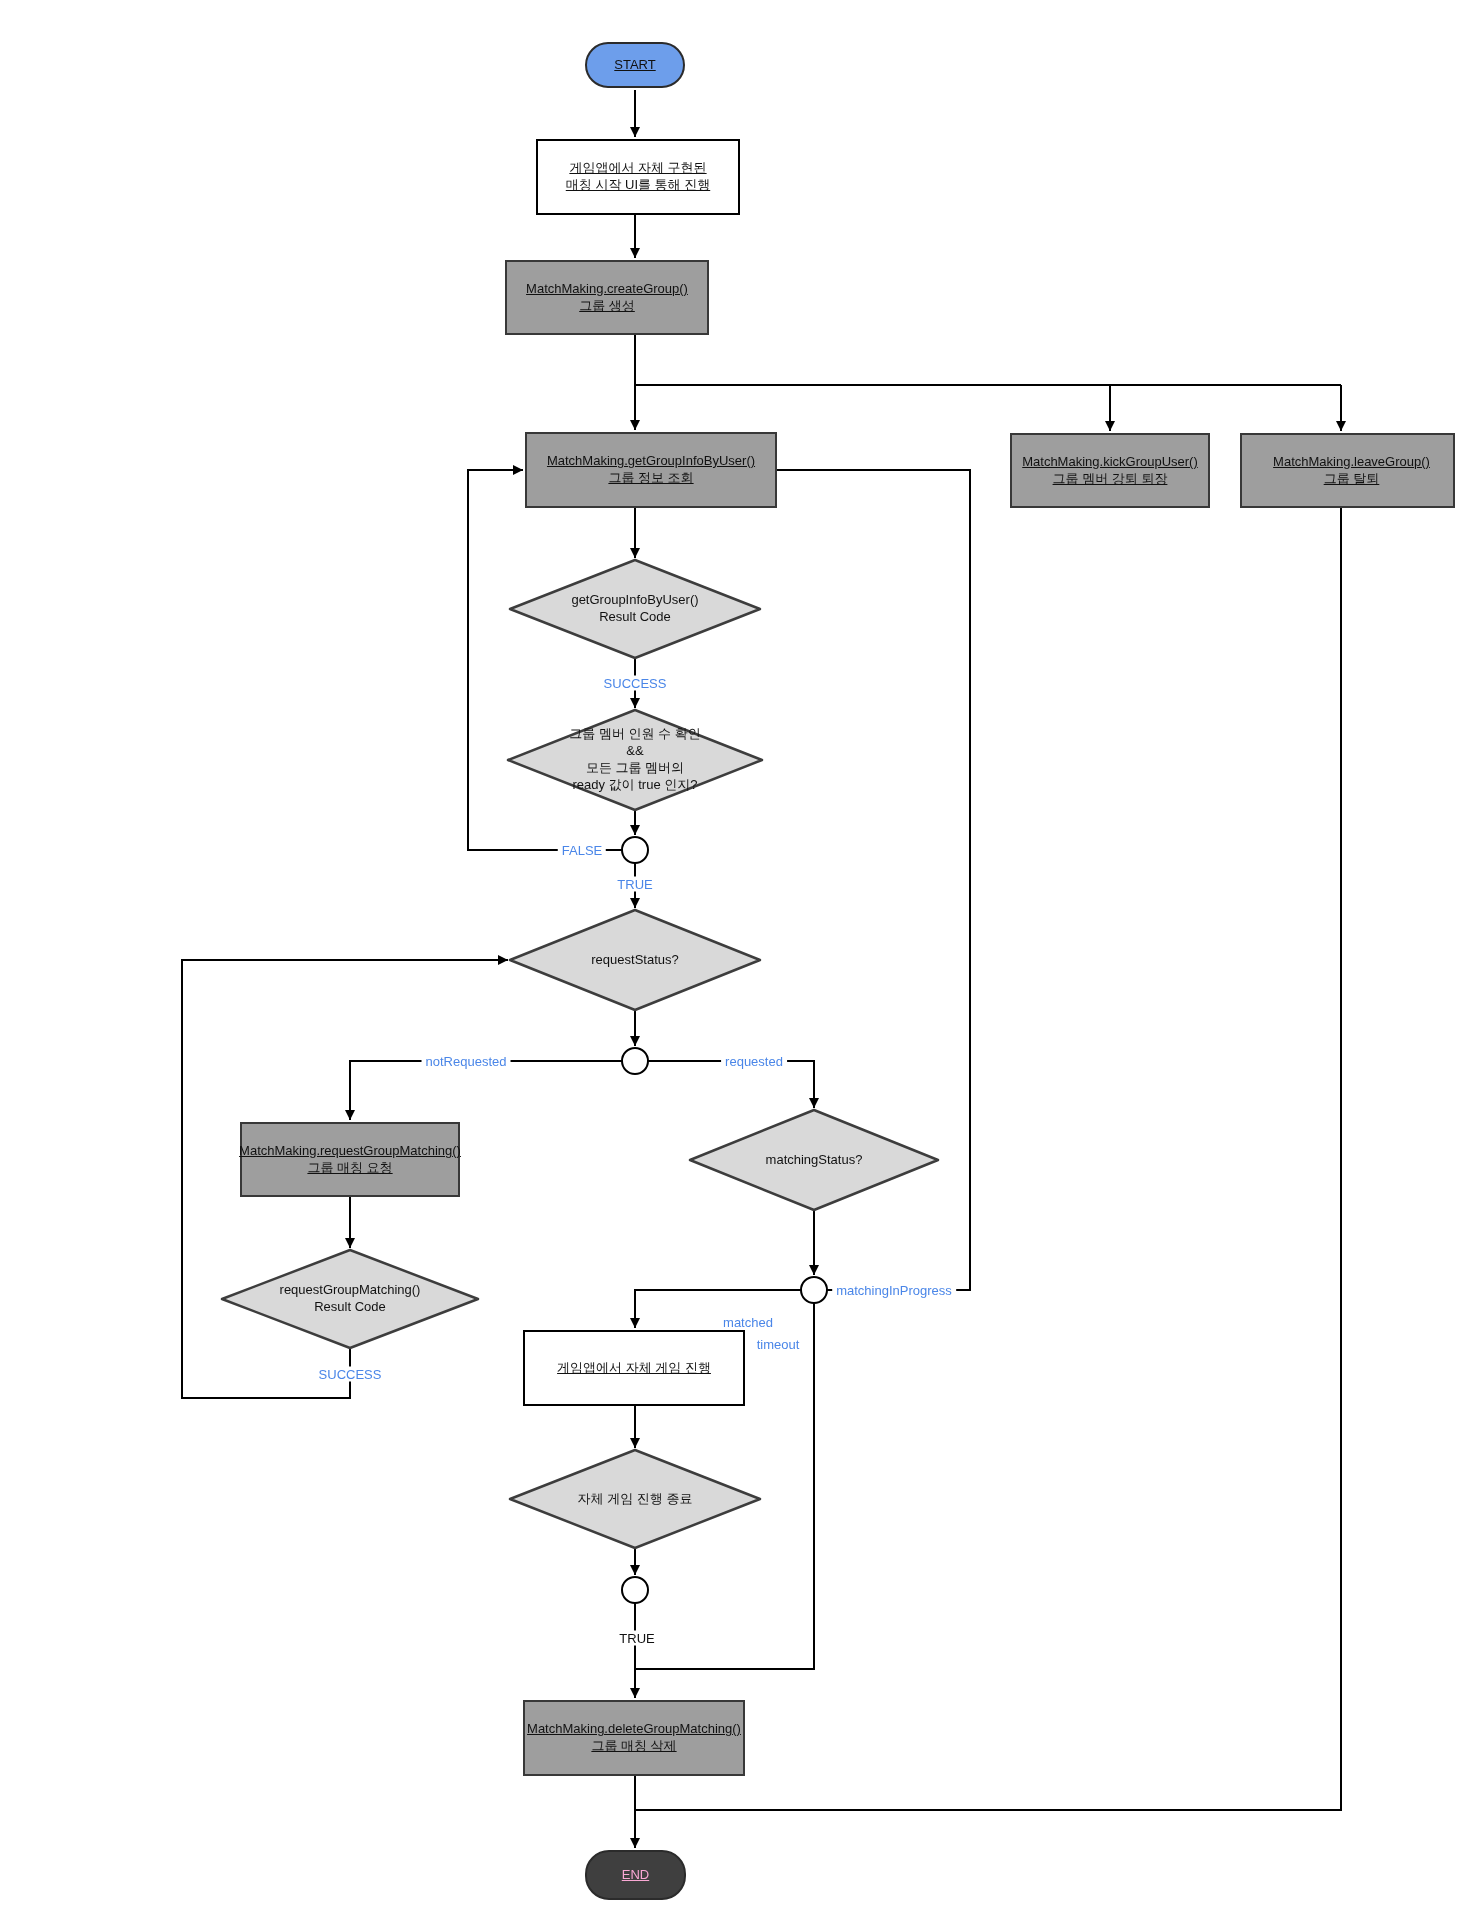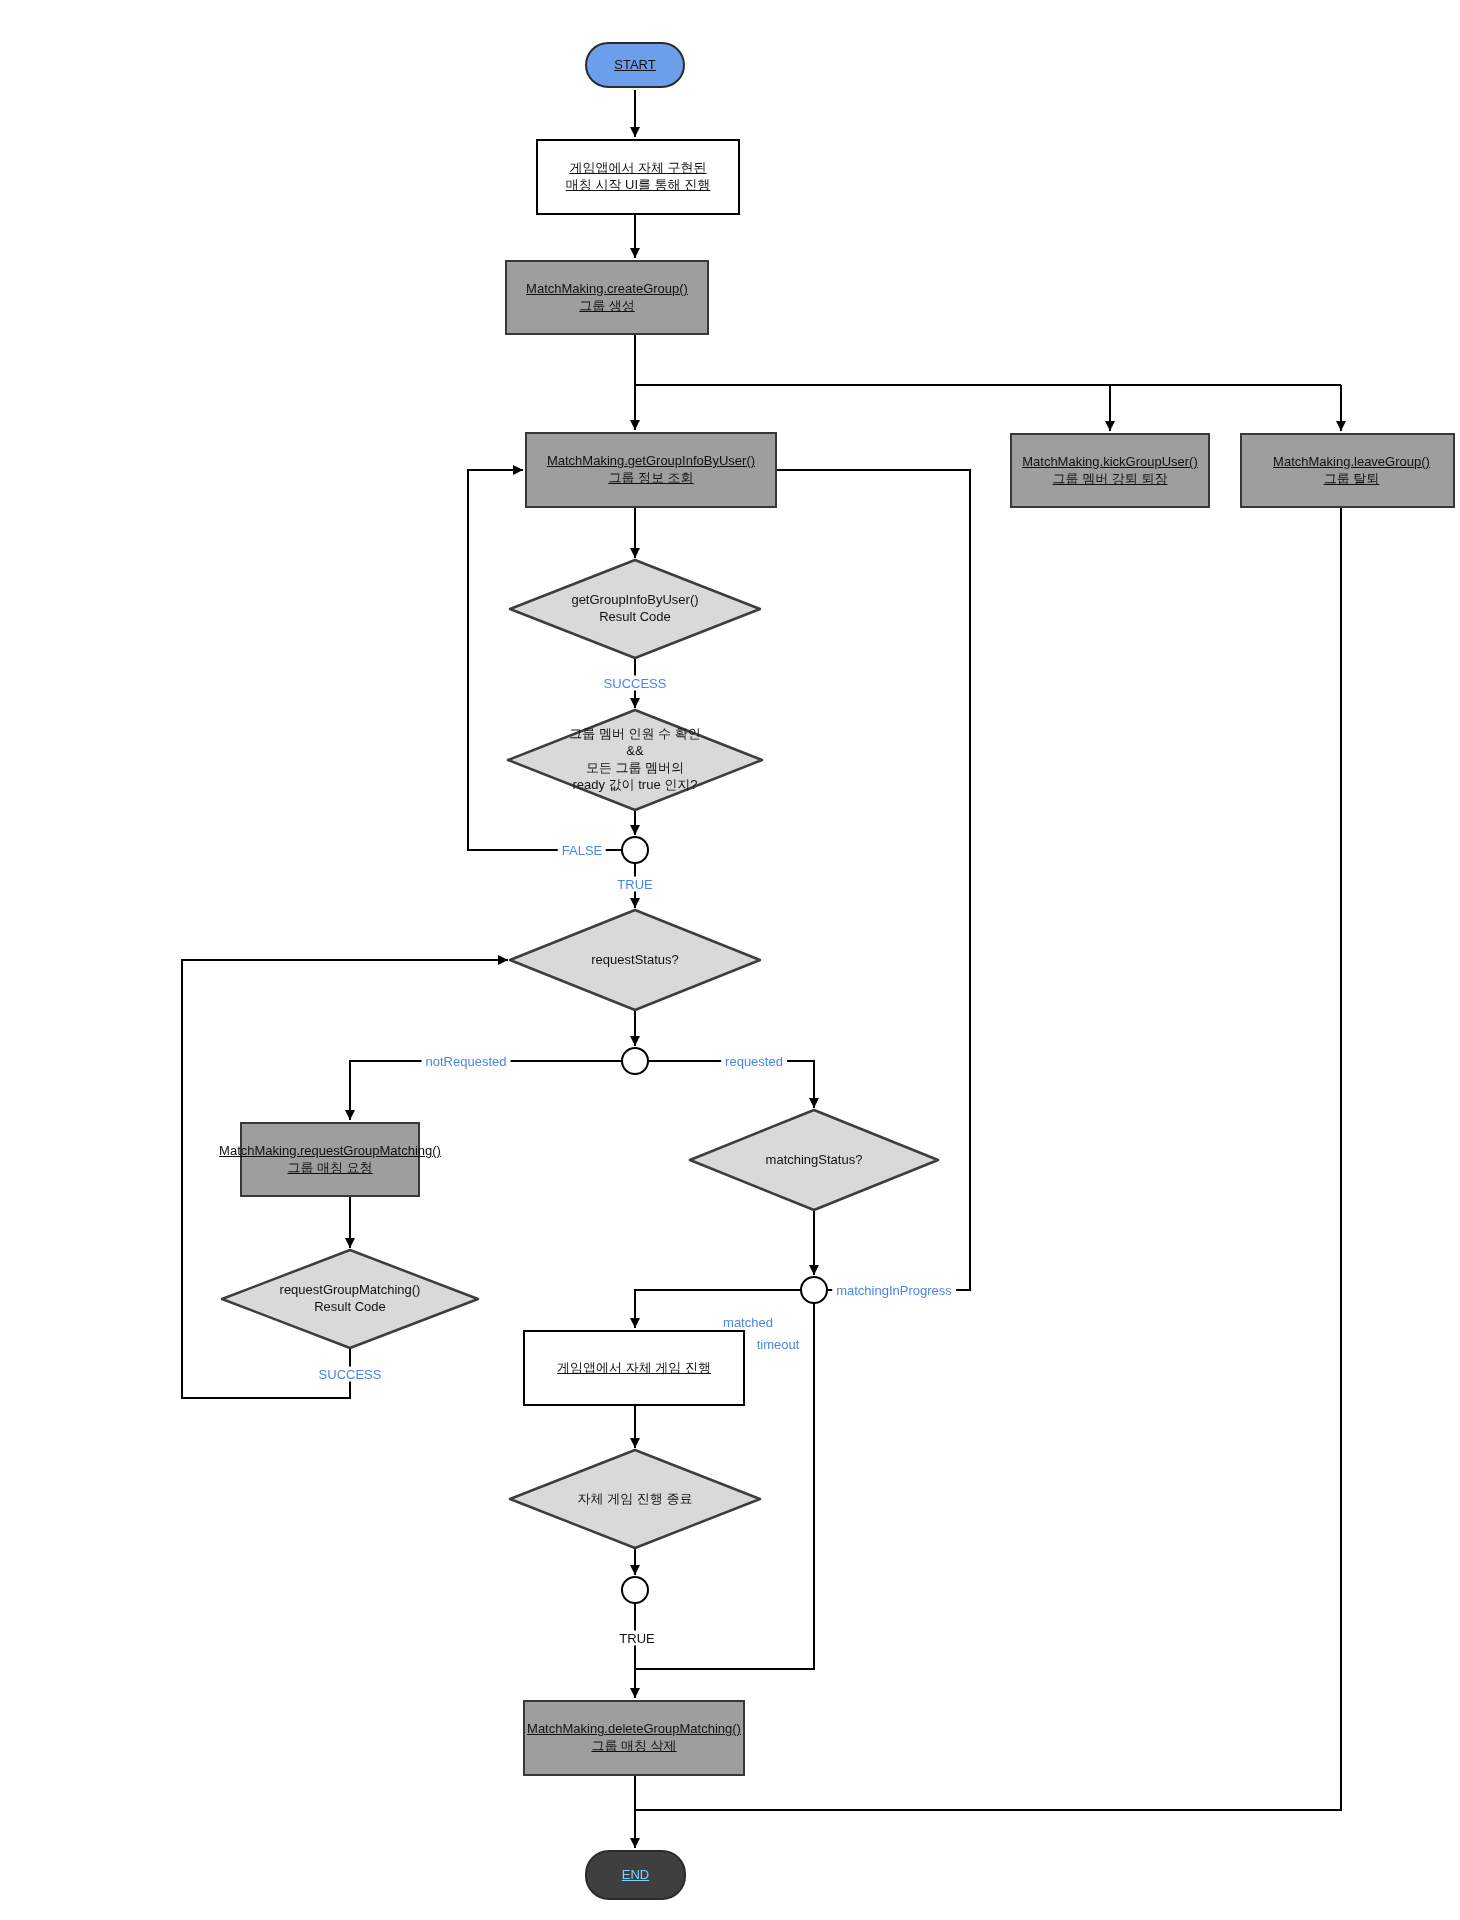--- a/index.html
+++ b/index.html
@@ -26,21 +26,21 @@
     white-space: pre-line;
     z-index: 2;
     text-decoration: underline;
   }
   .terminal {
     border: 2px solid #2b2b2b;
     border-radius: 24px;
     font-size: 13px;
   }
   .terminal.start { background: #6d9eeb; color: #111111; }
-  .terminal.end   { background: #3f3f3f; color: #7dd3fc; border-color: #2b2b2b; }
+  .terminal.end   { background: #3f3f3f; color: #f9a8d4; border-color: #2b2b2b; }
   .process {
     background: #9e9e9e;
     border: 2px solid #383838;
   }
   .plain {
     background: #ffffff;
     border: 2px solid #000000;
   }
   .decision-label {
     position: absolute;
@@ -134,21 +134,21 @@
 
   <div class="node process" style="left:525px; top:432px; width:252px; height:76px;">MatchMaking.getGroupInfoByUser()
 그룹 정보 조회</div>
 
   <div class="node process" style="left:1010px; top:433px; width:200px; height:75px;">MatchMaking.kickGroupUser()
 그룹 멤버 강퇴 퇴장</div>
 
   <div class="node process" style="left:1240px; top:433px; width:215px; height:75px;padding-left:8px;">MatchMaking.leaveGroup()
 그룹 탈퇴</div>
 
-  <div class="node process" style="left:240px; top:1122px; width:180px; height:75px;">MatchMaking.requestGroupMatching()
+  <div class="node process" style="left:240px; top:1122px; width:220px; height:75px;">MatchMaking.requestGroupMatching()
 그룹 매칭 요청</div>
 
   <div class="node plain" style="left:523px; top:1330px; width:222px; height:76px;">게임앱에서 자체 게임 진행</div>
 
   <div class="node process" style="left:523px; top:1700px; width:222px; height:76px;">MatchMaking.deleteGroupMatching()
 그룹 매칭 삭제</div>
 
   <div class="node terminal end" style="left:585px; top:1850px; width:101px; height:50px;">END</div>
 
   <div class="decision-label" style="left:510px; top:560px; width:250px; height:98px;">getGroupInfoByUser()

